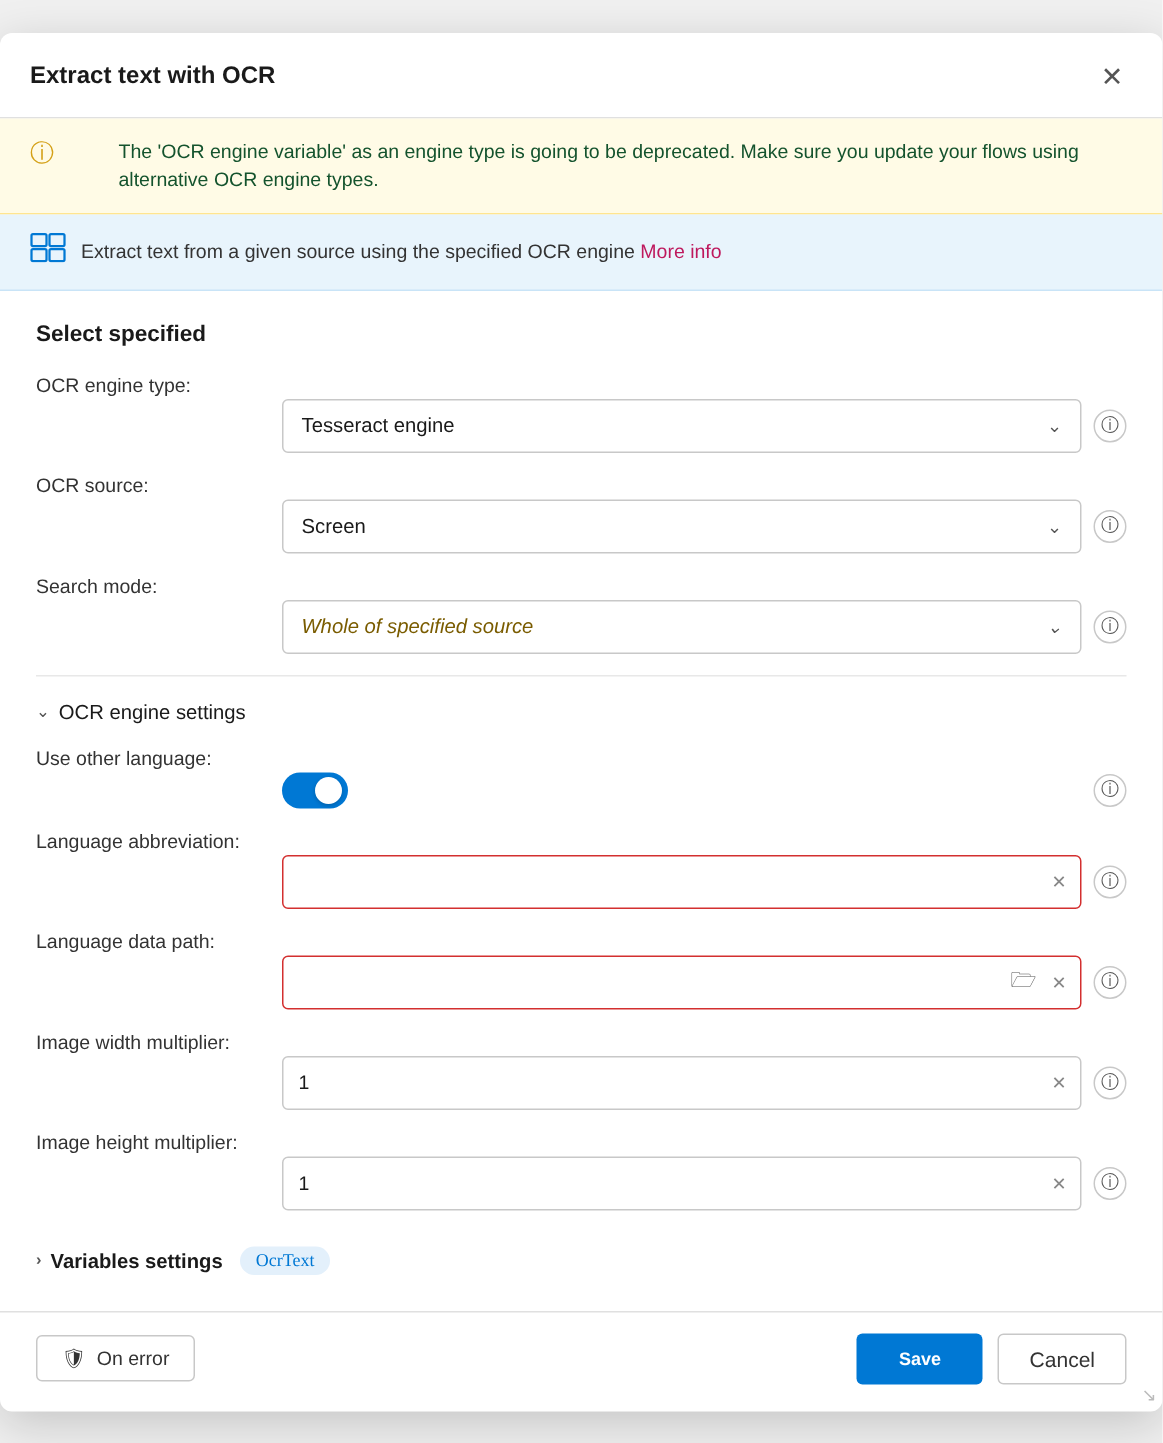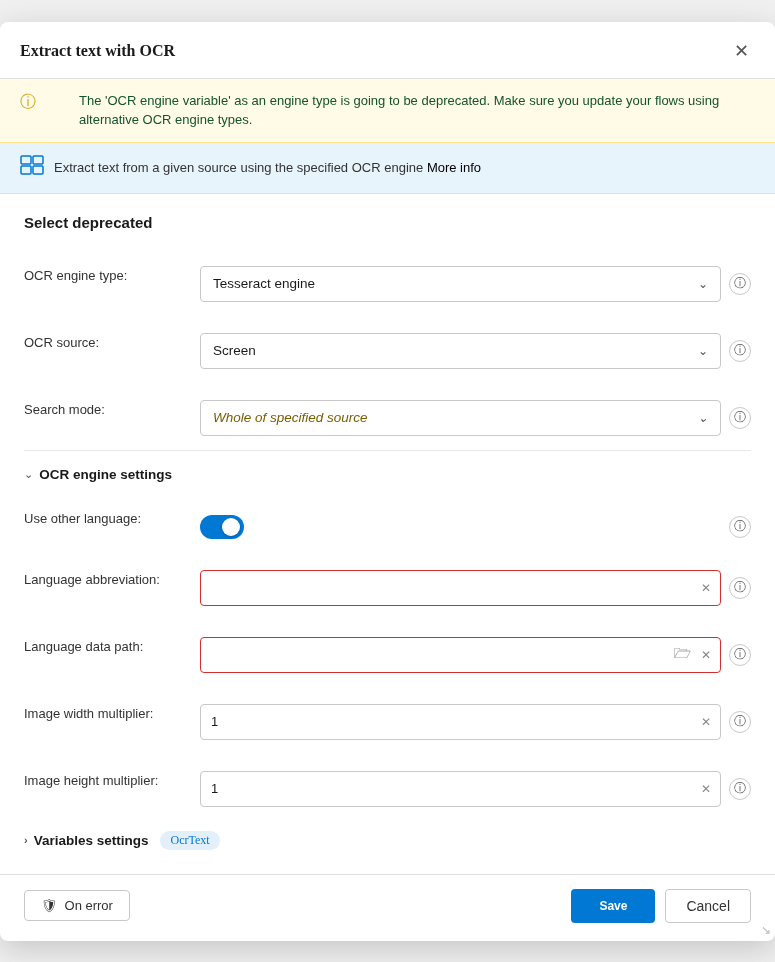--- a/index.html
+++ b/index.html
@@ -23,21 +23,20 @@
       display: flex;
       align-items: center;
       justify-content: space-between;
       padding: 16px 20px 14px 20px;
       border-bottom: 1px solid #e0e0e0;
     }
     .dialog-title {
       font-size: 16px;
       font-weight: 600;
       color: #1a1a1a;
-      font-family: Liberation Serif, serif;
     }
     .close-btn {
       background: none;
       border: none;
       cursor: pointer;
       font-size: 18px;
       color: #555;
       padding: 2px 6px;
       border-radius: 4px;
     }
@@ -74,40 +73,40 @@
     .info-banner-icon {
       font-size: 20px;
       color: #0078d4;
       flex-shrink: 0;
     }
     .info-banner-text {
       font-size: 13px;
       color: #333;
     }
     .info-banner-text a {
-      color: #000000;
+      color: #be185d;
       text-decoration: none;
     }
 
     .dialog-body {
       padding: 20px 24px 16px 24px;
     }
 
     .section-title {
       font-size: 15px;
       font-weight: 600;
       color: #1a1a1a;
       margin-bottom: 18px;
     }
 
     .form-row {
       display: flex;
-      align-items: center;
+      align-items: flex-start;
       margin-bottom: 14px;
-      gap: 16px;
+      gap: 4px;
     }
     .form-label {
       width: 160px;
       min-width: 160px;
       font-size: 13px;
       color: #333;
       text-align: left;
     }
     .form-control-wrap {
       flex: 1;
@@ -161,21 +160,21 @@
       gap: 6px;
       margin-bottom: 16px;
     }
     .subsection-chevron {
       font-size: 11px;
       color: #555;
       cursor: pointer;
     }
     .subsection-title {
       font-size: 13.5px;
-      font-weight: 700;
+      font-weight: 400;
       color: #1a1a1a;
     }
 
     .toggle-switch {
       position: relative;
       width: 44px;
       height: 24px;
       cursor: pointer;
     }
     .toggle-track {
@@ -359,21 +358,21 @@
         <rect x="13" y="11" width="10" height="8" rx="1" stroke="#0078d4" stroke-width="1.5" fill="none"></rect>
       </svg>
     </span>
     <span class="info-banner-text">
       <span>Extract text from a given source using the specified OCR engine</span>
       <a href="#">More info</a>
     </span>
   </div>
 
   <div class="dialog-body">
-    <div class="section-title">Select deprecated</div>
+    <div class="section-title">Select specified</div>
 
     <div class="form-row">
       <span class="form-label">OCR engine type:</span>
       <div class="form-control-wrap">
         <div class="dropdown">
           <span>Tesseract engine</span>
           <span class="dropdown-chevron">⌄</span>
         </div>
         <button class="info-btn">ⓘ</button>
       </div>

